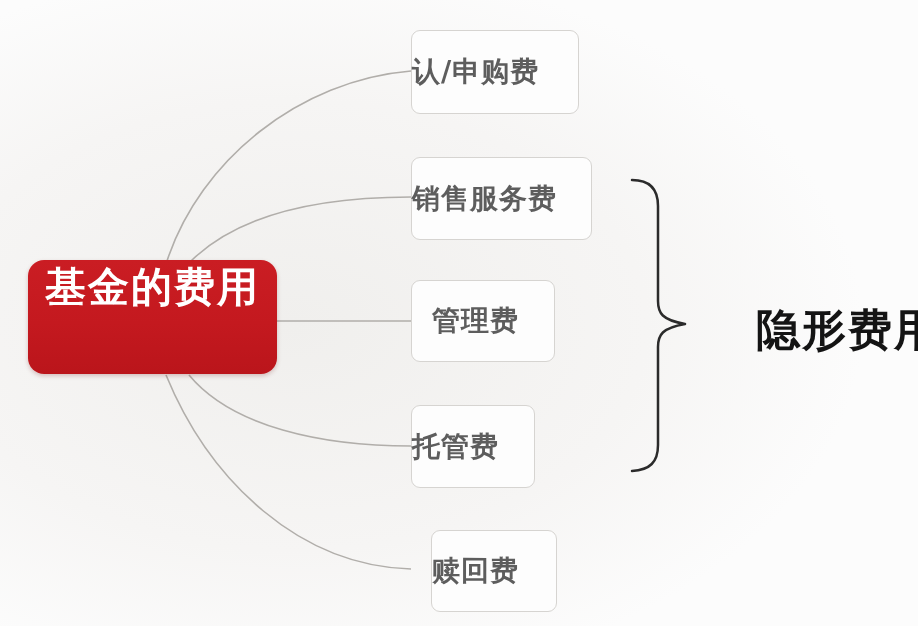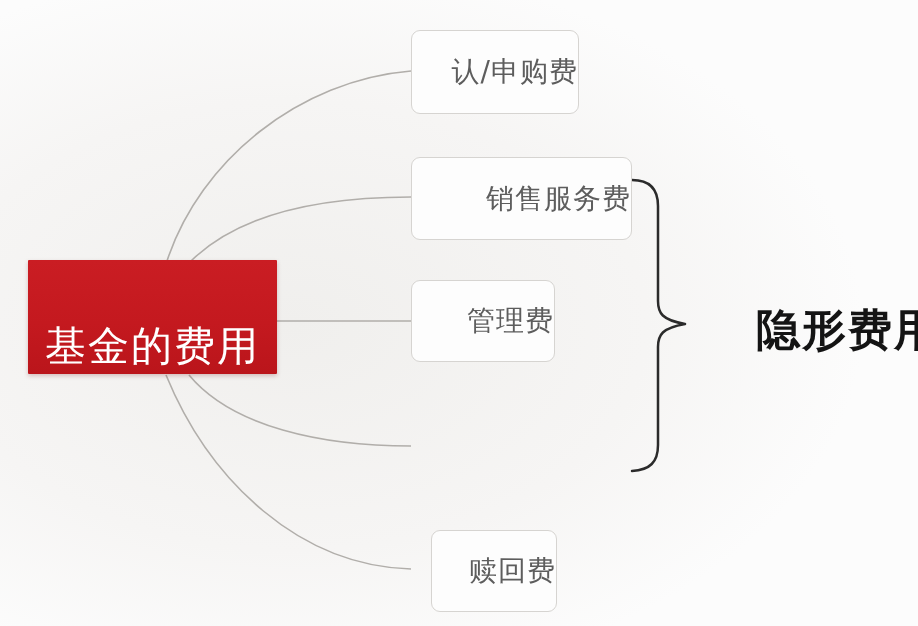--- a/index.html
+++ b/index.html
@@ -28,41 +28,41 @@
   .brace {
     fill: none;
     stroke: var(--brace, #2b2b2b);
     stroke-width: 2.5;
     stroke-linecap: round;
     stroke-linejoin: round;
   }
   .root-node {
     position: absolute;
     display: flex;
-    align-items: flex-end;
+    align-items: flex-start;
     justify-content: center;
     background: linear-gradient(180deg, #ca1d23 0%, var(--root-bg, #c4191f) 55%, #ba151b 100%);
-    border-radius: 1px;
+    border-radius: 16px;
     color: var(--root-text, #ffffff);
     font-size: 41px;
-    font-weight: 400;
+    font-weight: 700;
     letter-spacing: 2px;
     box-shadow: 0 2px 4px rgba(120, 30, 30, 0.25);
   }
   .node {
     position: absolute;
     display: flex;
     align-items: center;
-    justify-content: flex-end;
+    justify-content: flex-start;
     background: var(--node-bg, #fdfdfd);
     border: 1.6px solid var(--node-border, #d6d4d1);
     border-radius: 9px;
     color: var(--node-text, #5d5d5d);
     font-size: 28px;
-    font-weight: 400;
+    font-weight: 700;
     letter-spacing: 1px;
   }
   .group-label {
     position: absolute;
     display: flex;
     align-items: center;
     justify-content: center;
     color: var(--group-text, #141414);
     font-size: 44px;
     font-weight: 700;
@@ -85,28 +85,31 @@
   </svg>
 
   <div class="root-node" style="left:28px; top:260px; width:249px; height:114px;">
     <span>基金的费用</span>
   </div>
 
   <div class="node" style="left:411px; top:30px; width:166px; height:82px;">
     <span>认/申购费</span>
   </div>
 
-  <div class="node" style="left:411px; top:157px; width:179px; height:81px;padding-left:40px;">
+  <div class="node" style="left:411px; top:157px; width:179px; height:81px;">
     <span>销售服务费</span>
   </div>
 
   <div class="node" style="left:411px; top:280px; width:122px; height:80px;padding-left:20px;">
     <span>管理费</span>
   </div>
 
+  <div class="node" style="left:411px; top:405px; width:122px; height:81px;">
+    <span>托管费</span>
+  </div>
 
   <div class="node" style="left:411px; top:530px; width:124px; height:80px;margin-left:20px;">
     <span>赎回费</span>
   </div>
 
   <div class="group-label" style="left:748px; top:302px; width:200px; height:56px;text-align:right;">隐形费用</div>
 
 </div>
 
 </body></html>

